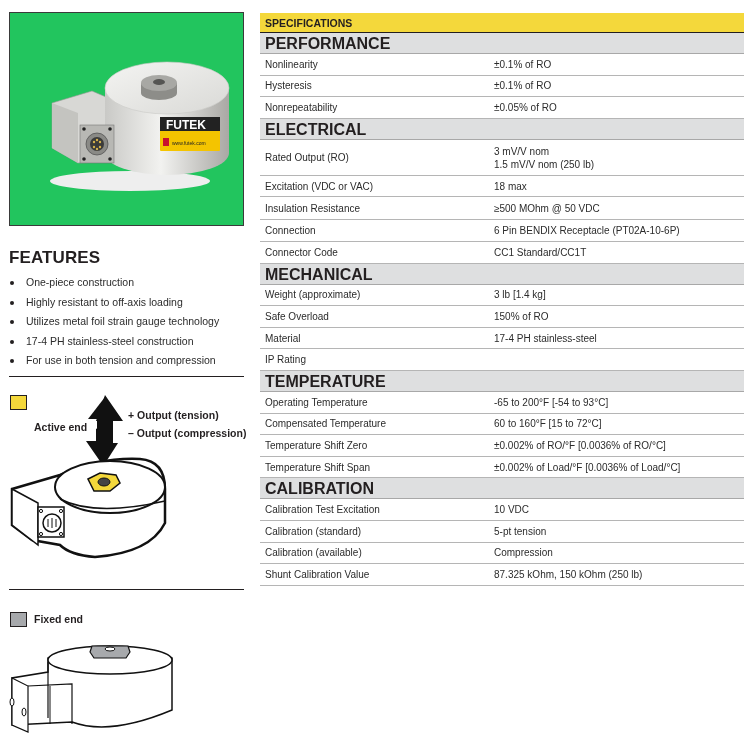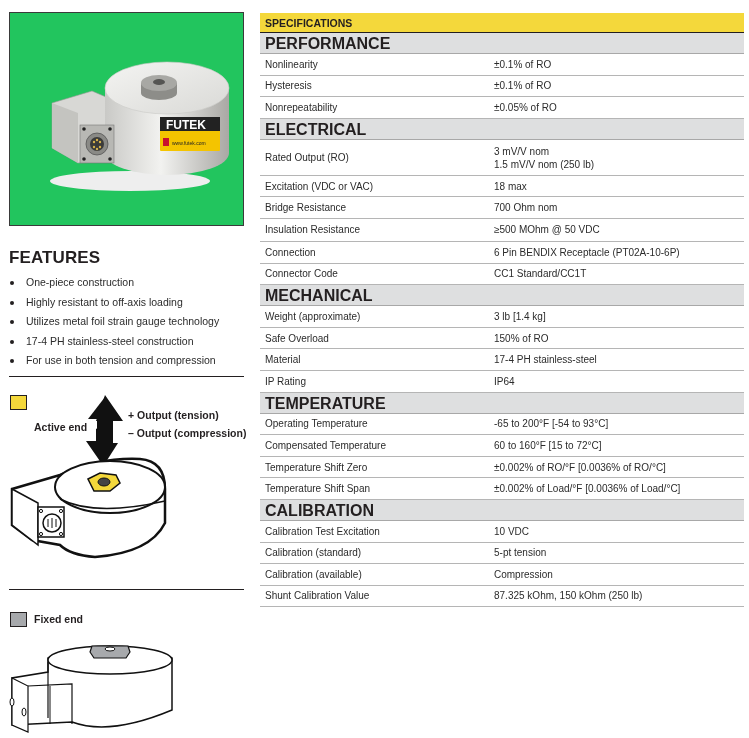--- a/index.html
+++ b/index.html
@@ -166,24 +166,20 @@
       <div class="k">Rated Output (RO)</div>
       <div class="v">
         <div>3 mV/V nom</div>
         <div>1.5 mV/V nom (250 lb)</div>
       </div>
     </div>
   <div class="row">
       <div class="k">Excitation (VDC or VAC)</div>
       <div class="v">18 max</div>
     </div>
-  <div class="row">
-      <div class="k">Bridge Resistance</div>
-      <div class="v">700 Ohm nom</div>
-    </div>
   <div class="row" style="min-height:23px;">
       <div class="k">Insulation Resistance</div>
       <div class="v">≥500 MOhm @ 50 VDC</div>
     </div>
   <div class="row">
       <div class="k">Connection</div>
       <div class="v">6 Pin BENDIX Receptacle (PT02A-10-6P)</div>
     </div>
   <div class="row">
       <div class="k">Connector Code</div>
@@ -198,21 +194,20 @@
   <div class="row">
       <div class="k">Safe Overload</div>
       <div class="v">150% of RO</div>
     </div>
   <div class="row">
       <div class="k">Material</div>
       <div class="v">17-4 PH stainless-steel</div>
     </div>
   <div class="row">
       <div class="k">IP Rating</div>
-      <div class="v">IP64</div>
     </div>
 
   <div class="sec">TEMPERATURE</div>
   <div class="row">
       <div class="k">Operating Temperature</div>
       <div class="v">-65 to 200°F [-54 to 93°C]</div>
     </div>
   <div class="row">
       <div class="k">Compensated Temperature</div>
       <div class="v">60 to 160°F [15 to 72°C]</div>

